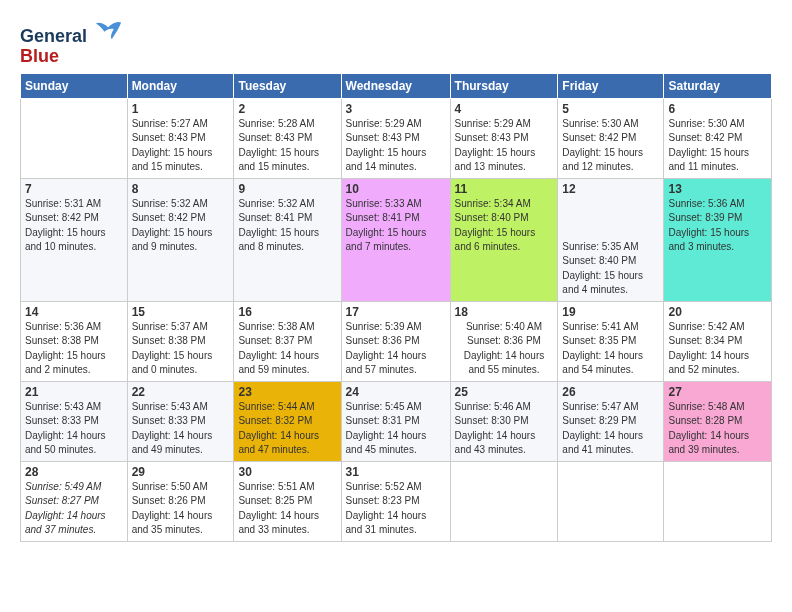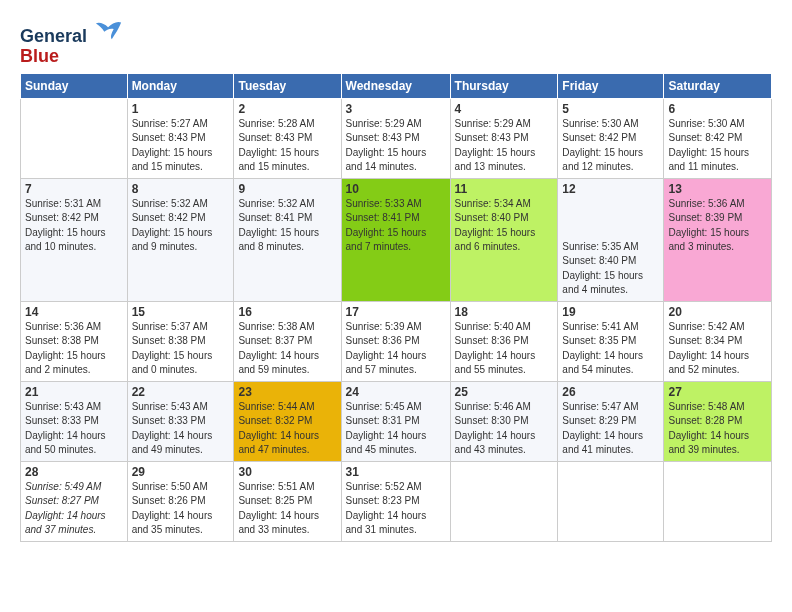--- a/index.html
+++ b/index.html
@@ -188,42 +188,42 @@
 Daylight: 15 hours
 and 9 minutes.</div>
           </td>
           <td style="background: rgb(245, 247, 251);">
             <span class="day-number">9</span>
             <div class="day-info" style="white-space: pre-line;">Sunrise: 5:32 AM
 Sunset: 8:41 PM
 Daylight: 15 hours
 and 8 minutes.</div>
           </td>
-          <td style="background: #84cc16;">
+          <td style="background: #f0abfc;">
             <span class="day-number">10</span>
             <div class="day-info" style="white-space: pre-line;">Sunrise: 5:33 AM
 Sunset: 8:41 PM
 Daylight: 15 hours
 and 7 minutes.</div>
           </td>
           <td style="background: #bef264;">
             <span class="day-number">11</span>
             <div class="day-info" style="white-space: pre-line;">Sunrise: 5:34 AM
 Sunset: 8:40 PM
 Daylight: 15 hours
 and 6 minutes.</div>
           </td>
           <td style="background: rgb(245, 247, 251);">
             <span class="day-number">12</span>
             <div class="day-info" style="white-space: pre-line; margin-top: 44px;">Sunrise: 5:35 AM
 Sunset: 8:40 PM
 Daylight: 15 hours
 and 4 minutes.</div>
           </td>
-          <td style="background: #f9a8d4; margin-top: 18px;">
+          <td style="background: #5eead4; margin-top: 18px;">
             <span class="day-number">13</span>
             <div class="day-info" style="white-space: pre-line;">Sunrise: 5:36 AM
 Sunset: 8:39 PM
 Daylight: 15 hours
 and 3 minutes.</div>
           </td>
         </tr>
         <tr>
           <td>
             <span class="day-number">14</span>
@@ -248,21 +248,21 @@
           </td>
           <td>
             <span class="day-number">17</span>
             <div class="day-info" style="white-space: pre-line;">Sunrise: 5:39 AM
 Sunset: 8:36 PM
 Daylight: 14 hours
 and 57 minutes.</div>
           </td>
           <td>
             <span class="day-number">18</span>
-            <div class="day-info" style="white-space: pre-line;">Sunrise: 5:40 AM
+            <div class="day-info" style="white-space: pre-line; text-align: center;">Sunrise: 5:40 AM
 Sunset: 8:36 PM
 Daylight: 14 hours
 and 55 minutes.</div>
           </td>
           <td>
             <span class="day-number">19</span>
             <div class="day-info" style="white-space: pre-line;">Sunrise: 5:41 AM
 Sunset: 8:35 PM
 Daylight: 14 hours
 and 54 minutes.</div>
@@ -311,21 +311,21 @@
 Daylight: 14 hours
 and 43 minutes.</div>
           </td>
           <td style="background: rgb(245, 247, 251);">
             <span class="day-number">26</span>
             <div class="day-info" style="white-space: pre-line;">Sunrise: 5:47 AM
 Sunset: 8:29 PM
 Daylight: 14 hours
 and 41 minutes.</div>
           </td>
-          <td style="background: #bef264;">
+          <td style="background: #f9a8d4;">
             <span class="day-number">27</span>
             <div class="day-info" style="white-space: pre-line;">Sunrise: 5:48 AM
 Sunset: 8:28 PM
 Daylight: 14 hours
 and 39 minutes.</div>
           </td>
         </tr>
         <tr>
           <td>
             <span class="day-number">28</span>

